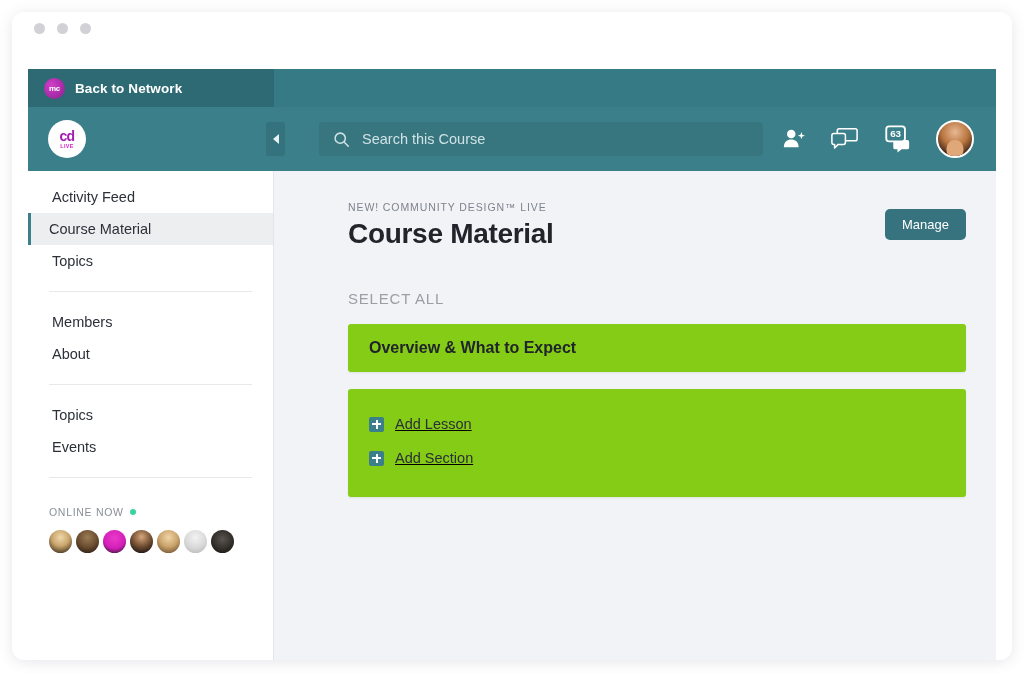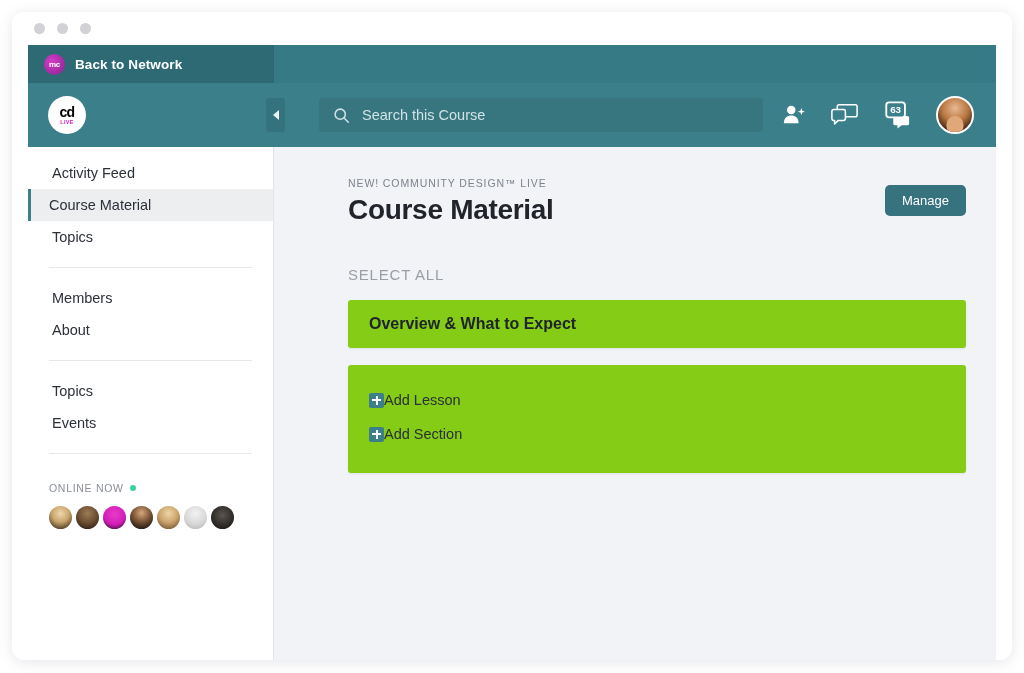--- a/index.html
+++ b/index.html
@@ -52,20 +52,21 @@
     overflow: hidden;
   }
 
   
   .topstrip {
     height: 38px;
     background: #b91c1c;
     display: flex;
     align-items: center;
     flex-shrink: 0;
+    margin-top: 24px;
   }
   .topstrip-left {
     width: 246px;
     height: 38px;
     display: flex;
     align-items: center;
     padding-left: 16px;
     gap: 10px;
     background: #2d6a74;
   }
@@ -111,21 +112,21 @@
     background: #ffffff;
     display: flex;
     flex-direction: column;
     align-items: center;
     justify-content: center;
     line-height: 1;
   }
   .cd-logo .cd-txt {
     font-size: 14px;
     font-weight: bold;
-    color: #000000;
+    color: #a21caf;
     letter-spacing: -0.6px;
     margin-bottom: 1px;
   }
   .cd-logo .live-txt {
     font-size: 5.5px;
     font-weight: bold;
     color: #d41ec8;
     letter-spacing: 0.3px;
   }
 
@@ -311,21 +312,23 @@
   }
   .card-overview-title {
     font-size: 16px;
     font-weight: bold;
     color: #20242b;
   }
   .card-actions { padding: 18px 21px 22px 21px; }
   .action-row {
     display: flex;
     align-items: center;
+    gap: 11px;
     height: 34px;
+    text-decoration: underline;
   }
   .plus-icon {
     width: 15px; height: 15px;
     background: #3b7f8a;
     border-radius: 2px;
     position: relative;
     flex-shrink: 0;
   }
   .plus-icon::before, .plus-icon::after {
     content: "";

